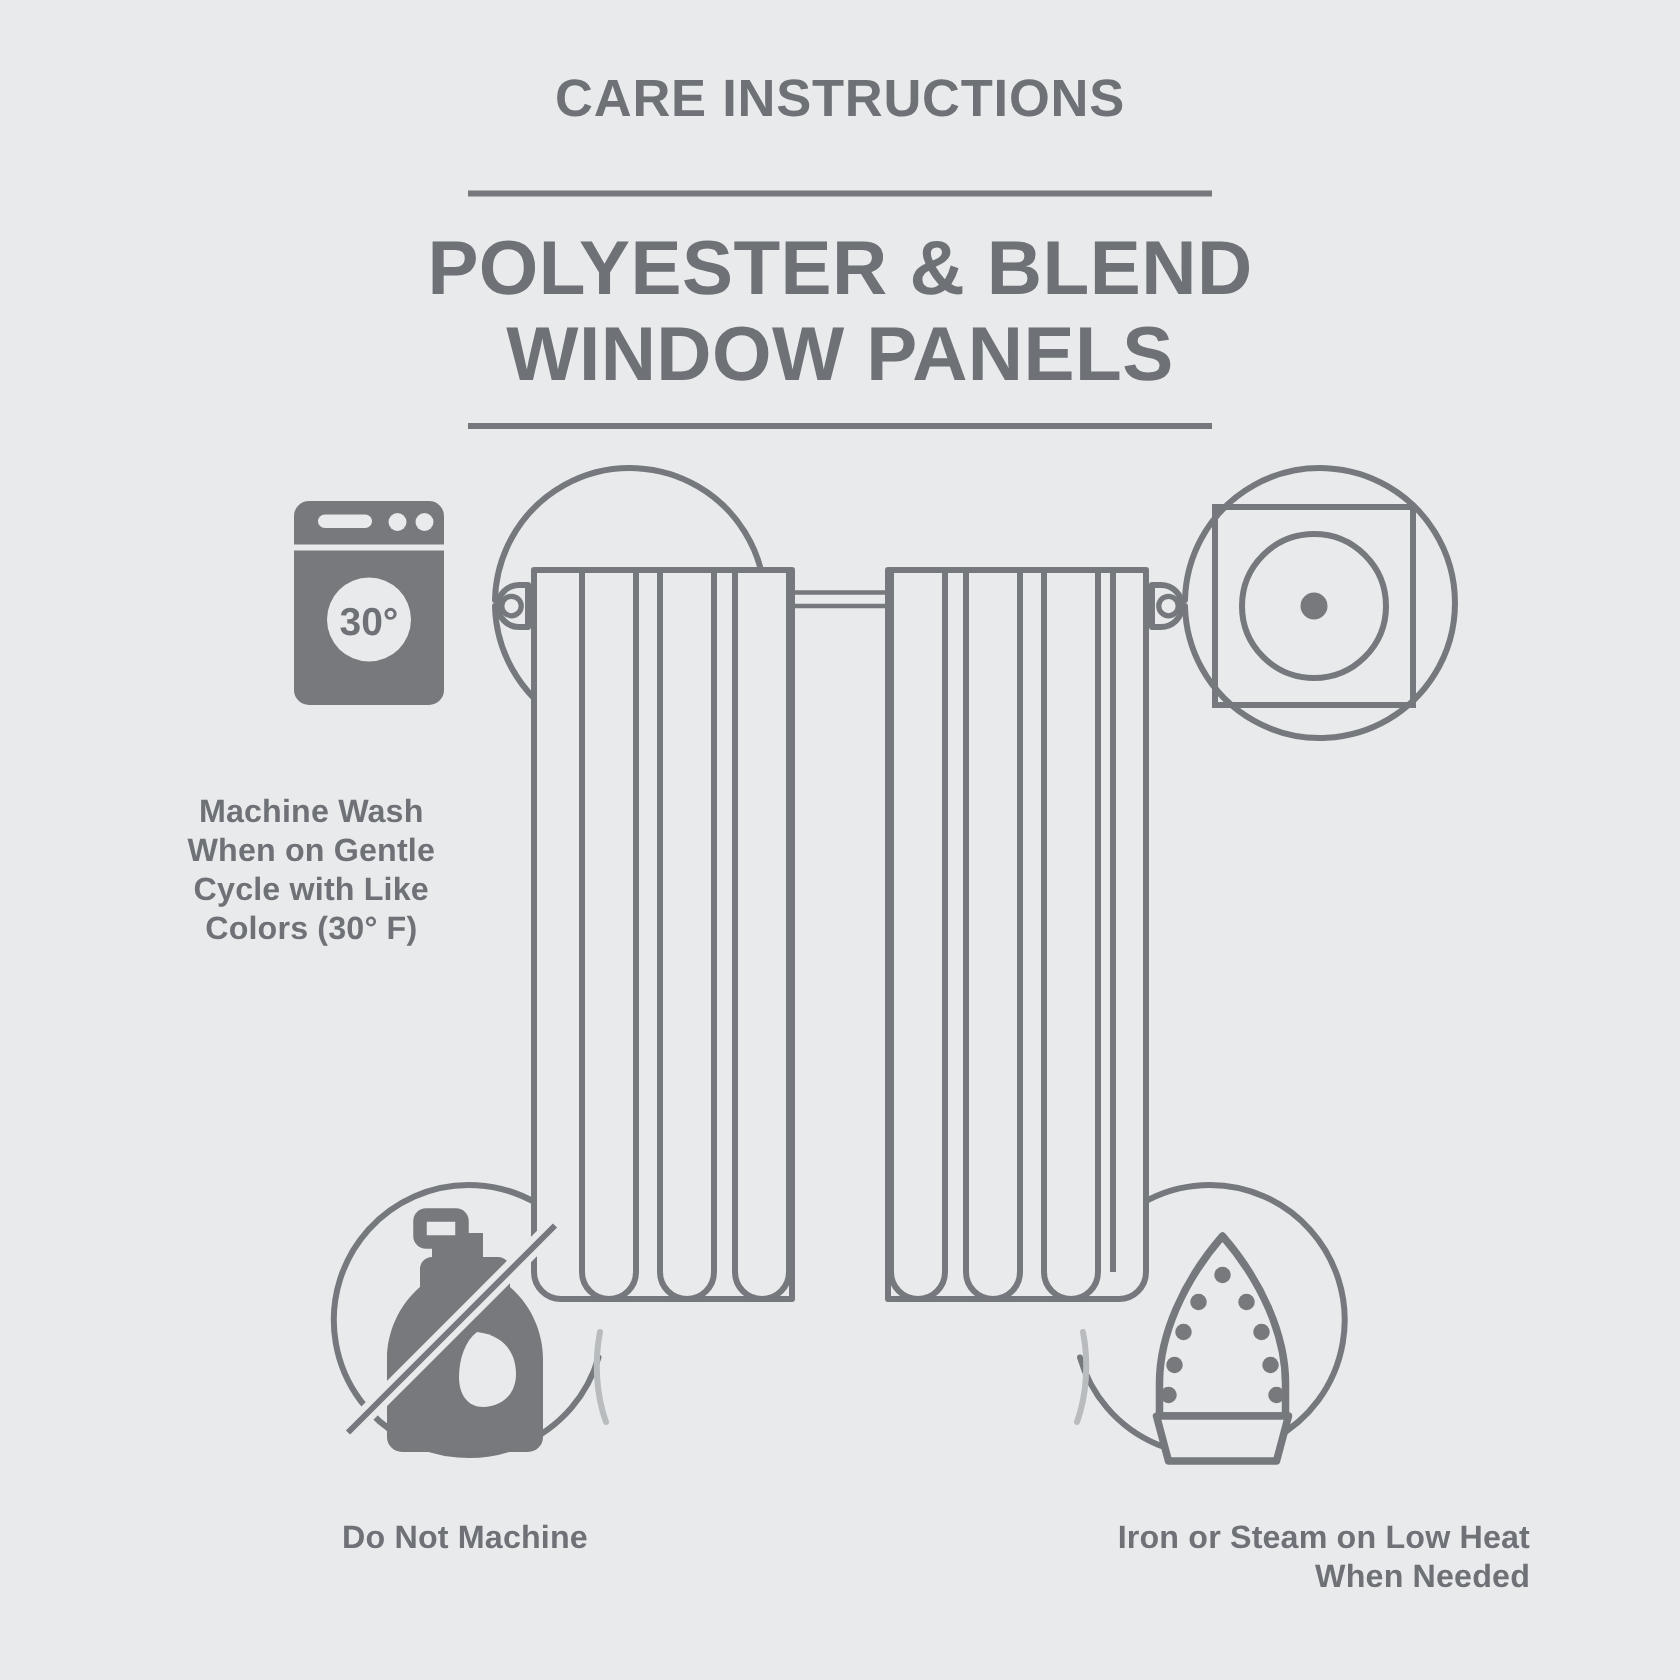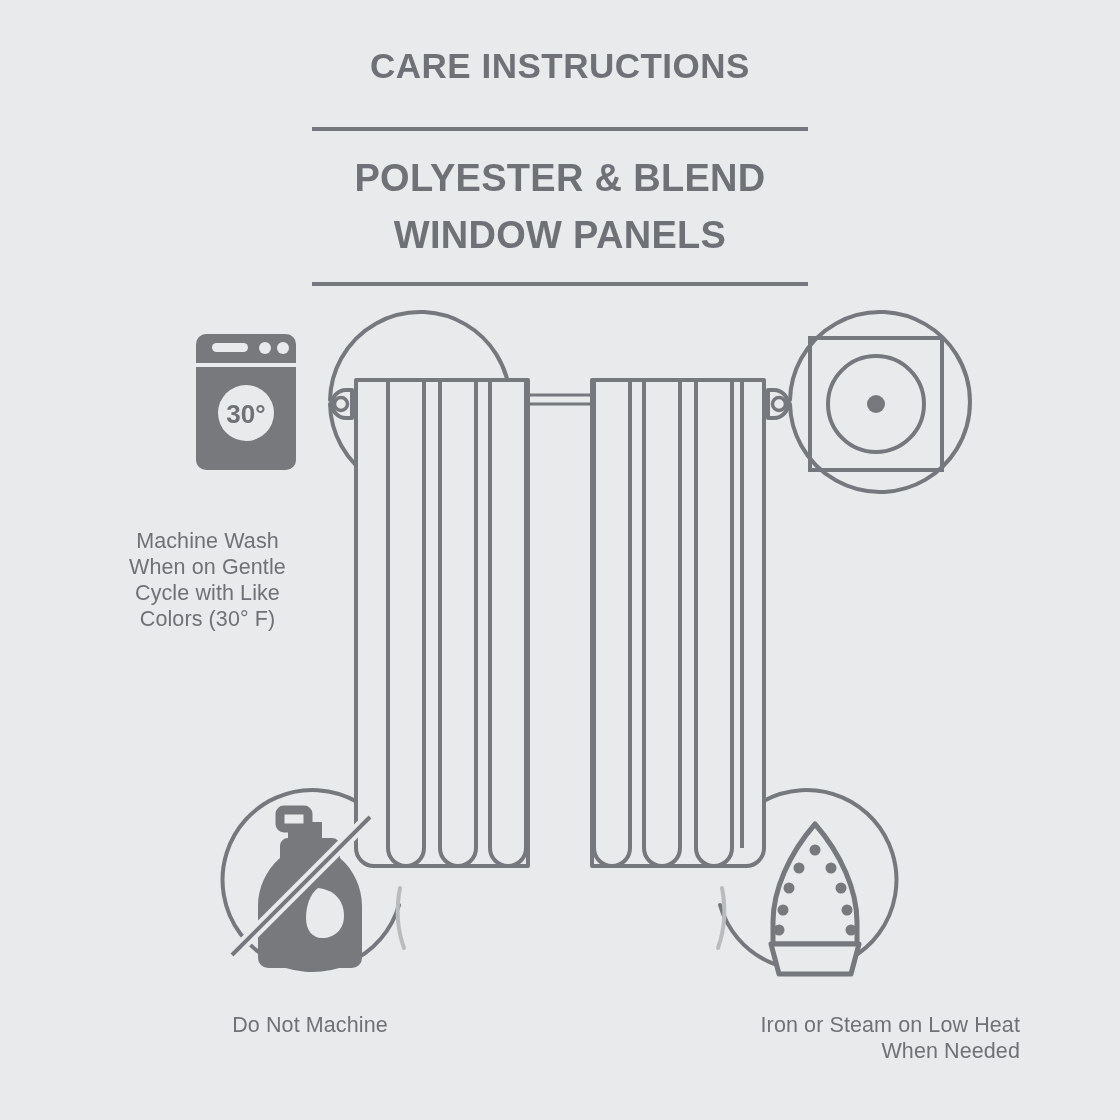--- a/index.html
+++ b/index.html
@@ -35,32 +35,32 @@
     color: #6e7277;
     line-height: 60px;
     white-space: nowrap;
   }
   .hdr-sub {
     position: absolute;
     left: 0;
     top: 150px;
     width: 1120px;
     text-align: center;
-    font-size: 38px;
+    font-size: 51px;
     font-weight: bold;
     letter-spacing: 0.3px;
     color: #6e7277;
     line-height: 57px;
   }
   .caption {
     position: absolute;
     text-align: center;
     color: #6e7277;
     font-size: 21.5px;
-    font-weight: normal;
+    font-weight: bold;
     line-height: 26px;
     letter-spacing: 0.1px;
   }
   .cap-wash   { left: 75px;  top: 528px; width: 265px; }
   .cap-dry    { left: 800px; top: 528px; width: 265px; }
   .cap-bleach { left: 185px; top: 1012px; width: 250px; }
   .cap-iron   { left: 610px; top: 1012px; width: 410px; text-align: right; }
 </style>
 </head>
 <body>

